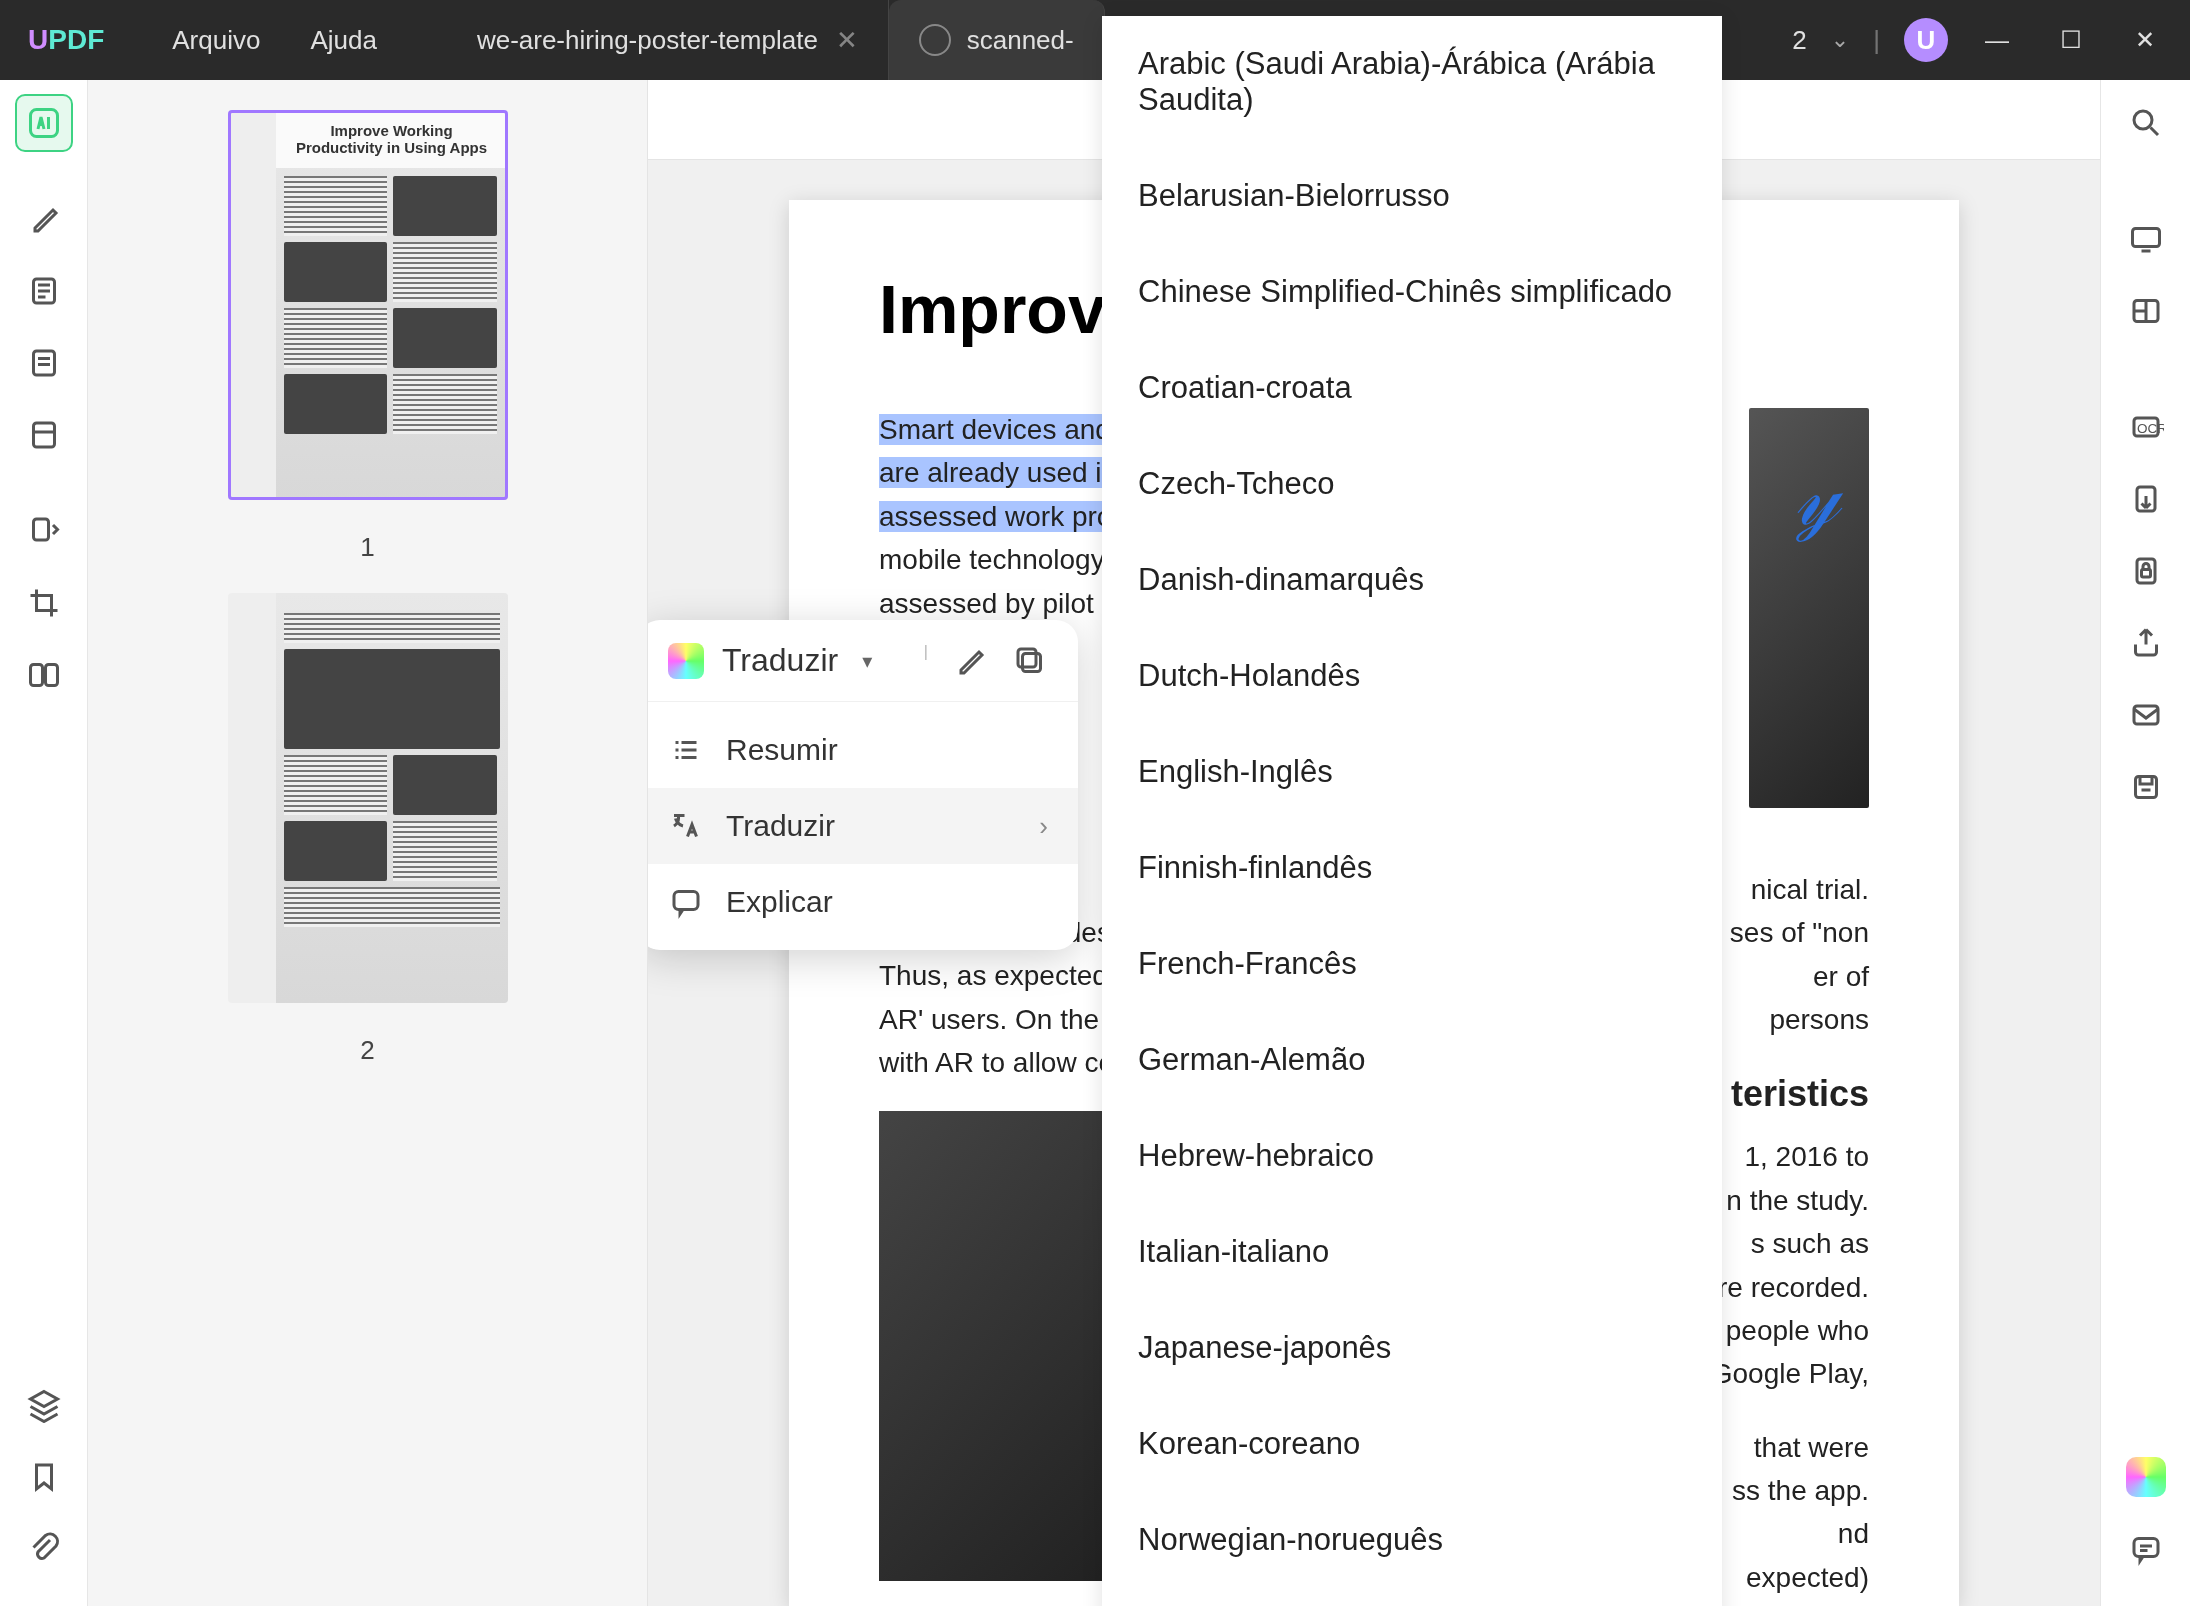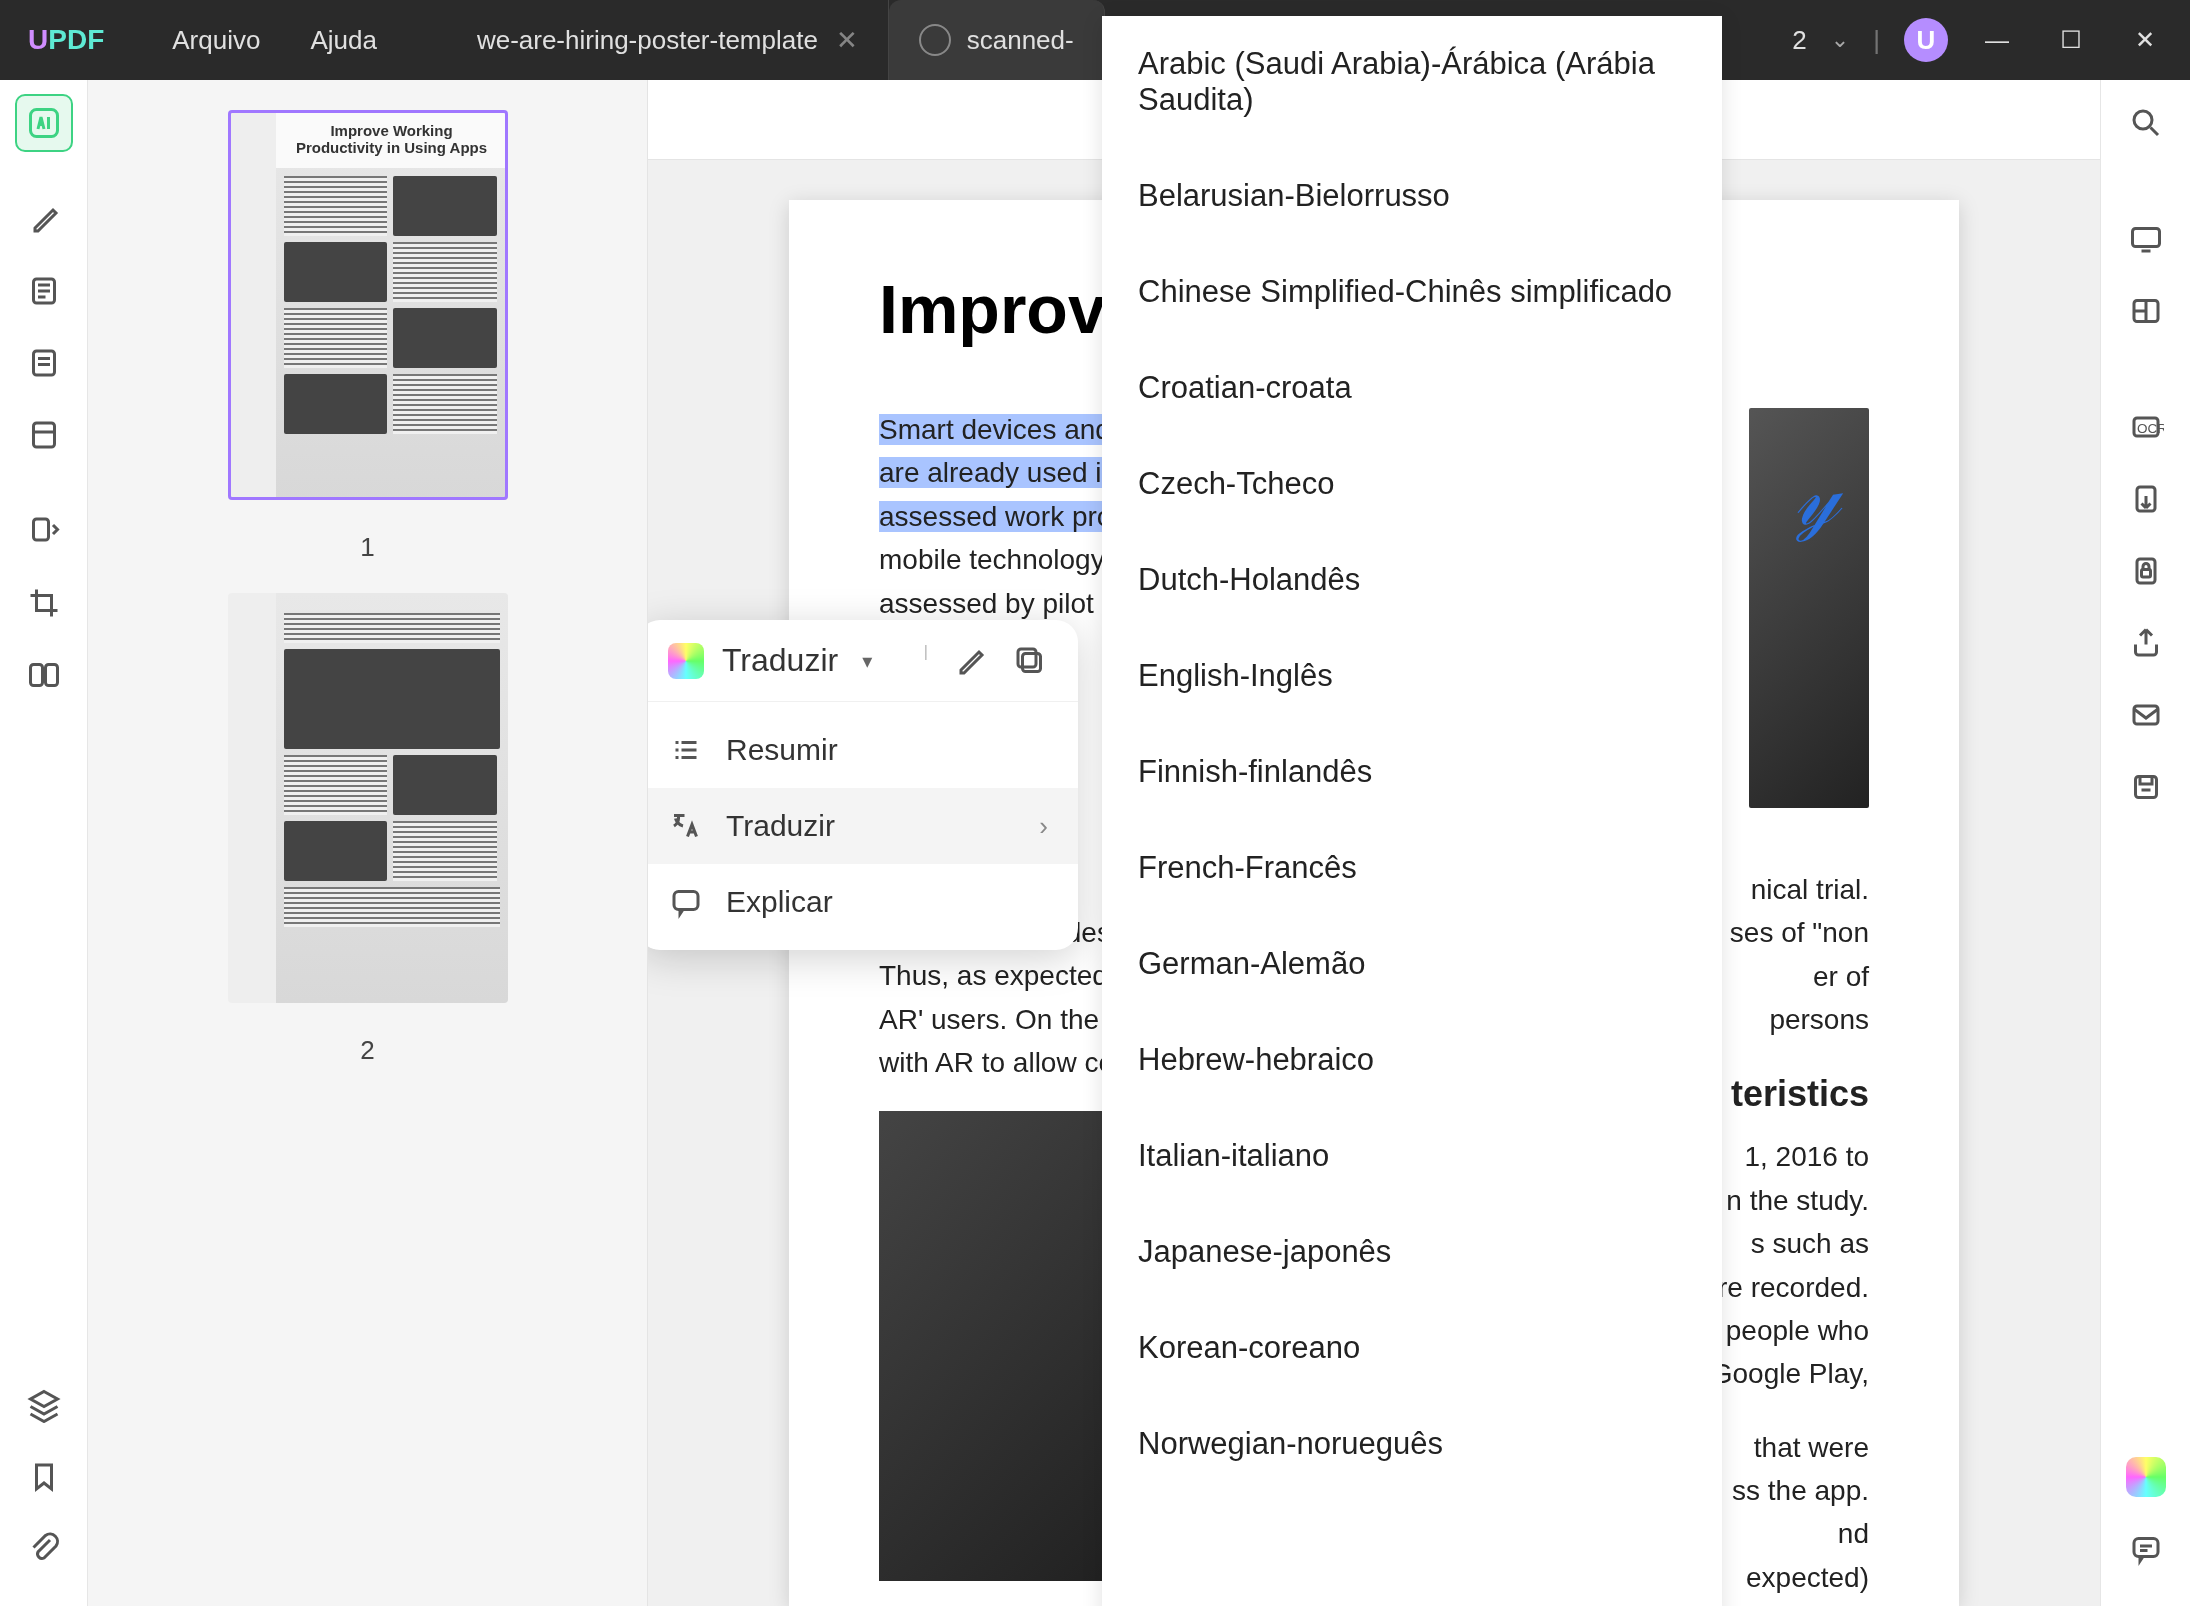--- a/index.html
+++ b/index.html
@@ -386,20 +386,21 @@
   </div>
 
 </div>
 
 <div class="lang-dd" id="lang-dd">
     <div class="item">Arabic (Saudi Arabia)-Árábica (Arábia Saudita)</div>
     <div class="item">Belarusian-Bielorrusso</div>
     <div class="item">Chinese Simplified-Chinês simplificado</div>
     <div class="item">Croatian-croata</div>
     <div class="item">Czech-Tcheco</div>
+    <div class="item">Danish-dinamarquês</div>
     <div class="item">Dutch-Holandês</div>
     <div class="item">English-Inglês</div>
     <div class="item">Finnish-finlandês</div>
     <div class="item">French-Francês</div>
     <div class="item">German-Alemão</div>
     <div class="item">Hebrew-hebraico</div>
     <div class="item">Italian-italiano</div>
     <div class="item">Japanese-japonês</div>
     <div class="item">Korean-coreano</div>
     <div class="item">Norwegian-norueguês</div>

